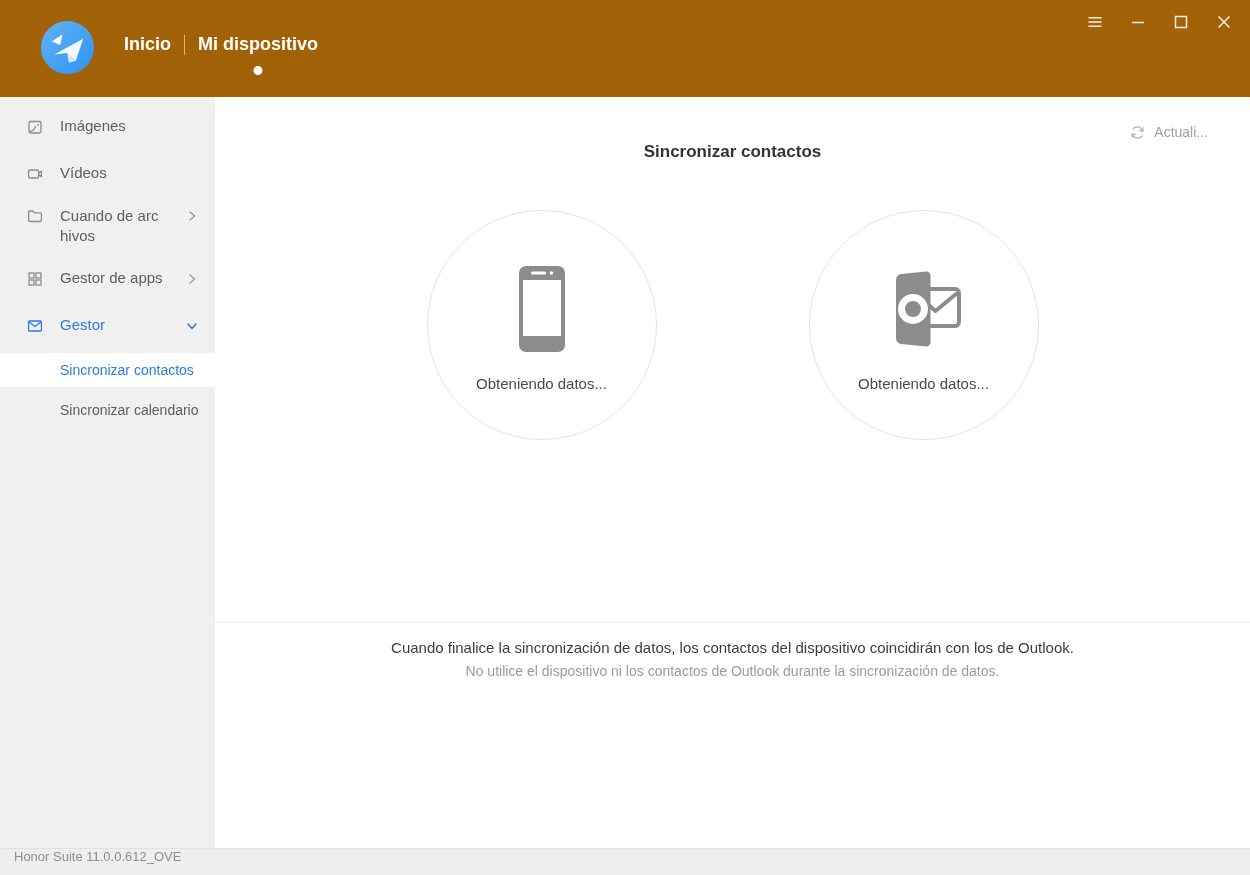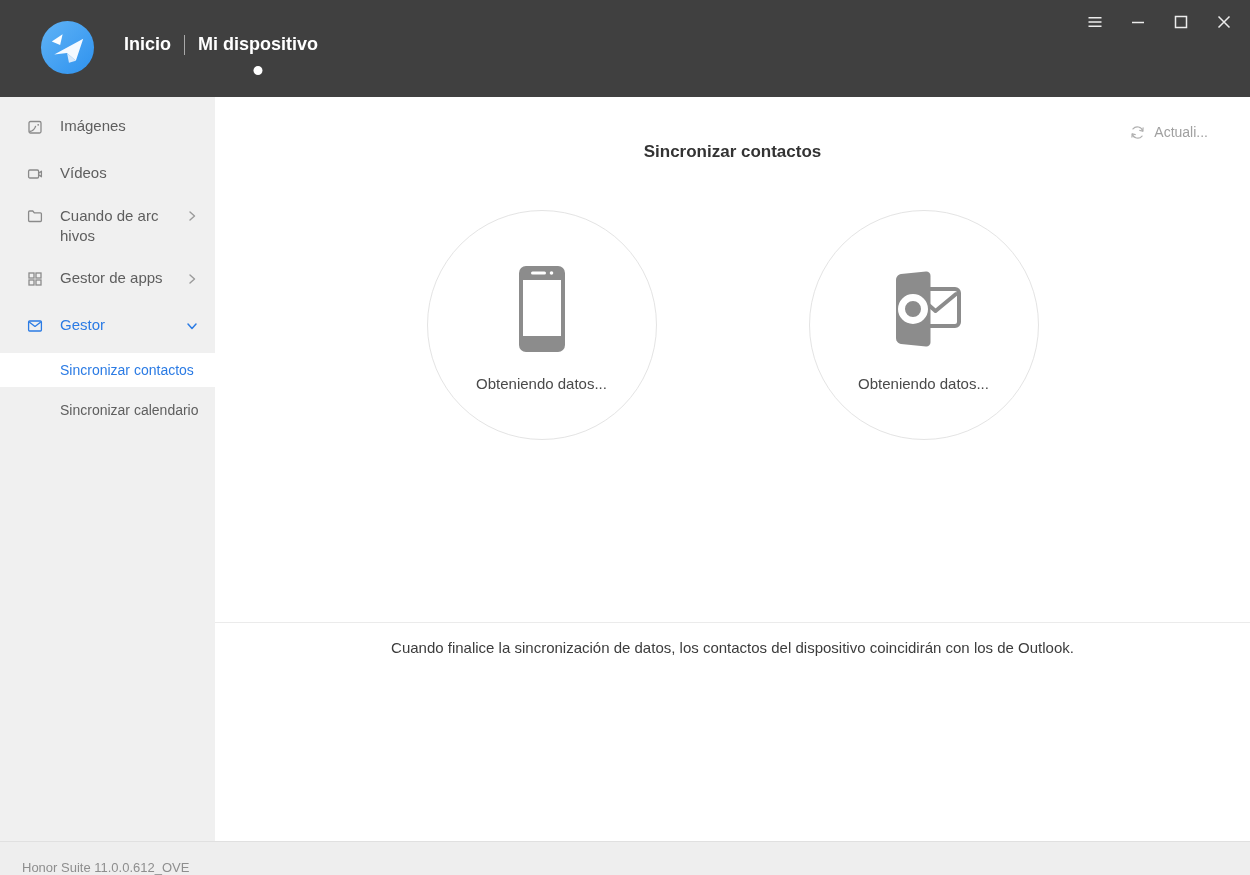--- a/index.html
+++ b/index.html
@@ -1,21 +1,21 @@
 <!DOCTYPE html>
 <html><head>
 <meta charset="utf-8">
 <style>
   * { margin:0; padding:0; box-sizing:border-box; }
   html,body { width:1250px; height:875px; }
   body { font-family:"Liberation Sans", sans-serif; background:#fff; overflow:hidden; }
   .window { width:1250px; height:875px; display:flex; flex-direction:column; }
 
   
-  .titlebar { height:97px; background:#404040; position:relative; display:flex; align-items:center; padding-left:40px; flex-shrink:0; }
+  .titlebar { height:97px; background:#a16207; position:relative; display:flex; align-items:center; padding-left:40px; flex-shrink:0; }
   .logo { width:55px; height:55px; margin-top:-2px; flex-shrink:0; }
   .tabs { display:flex; align-items:center; margin-left:16px; margin-top:-8px; }
   .tab { color:#fff; font-size:18px; font-weight:bold; padding:0 13px; position:relative; cursor:pointer; }
   .tab-sep { width:1px; height:20px; background:rgba(255,255,255,.55); }
   .active-dot { position:absolute; left:50%; transform:translateX(-50%); top:32px; width:9px; height:9px; border-radius:50%; background:#fff; }
   .win-controls { position:absolute; top:12px; right:16px; display:flex; gap:23px; }
   .win-btn { width:20px; height:20px; display:flex; align-items:center; justify-content:center; cursor:pointer; color:#fff; opacity:.9; }
 
   
   .app-body { flex:1; display:flex; min-height:0; }
@@ -46,21 +46,21 @@
   .sync-circle { width:230px; height:230px; border:1px solid #E4E4E4; border-radius:50%; display:flex; flex-direction:column; align-items:center; justify-content:center; background:#fff; }
   .circle-icon-wrap { height:100px; display:flex; align-items:center; justify-content:center; }
   .circle-label { margin-top:16px; font-size:15px; color:#4A4A4A; }
 
   .sync-info { margin-top:182px; border-top:1px solid #EBEBEB; text-align:center; padding-top:16px; }
   .info-line1 { font-size:15px; color:#3C3C3C; }
   .info-line2 { font-size:14px; color:#9B9B9B; margin-top:7px; }
   .sync-btn { margin-top:68px; width:172px; height:40px; border:1px solid #E3E3E8; border-radius:4px; background:#fff; color:#ADADB5; font-weight:bold; font-size:14px; font-family:"Liberation Sans",sans-serif; cursor:default; }
 
   
-  .footer { height:34px; background:#EEEEEE; border-top:1px solid #E0E0E0; display:flex; align-items:flex-end; padding-left:22px; color:#8E8E8E; font-size:13px; flex-shrink:0; }
+  .footer { height:27px; background:#EEEEEE; border-top:1px solid #E0E0E0; display:flex; align-items:flex-start; padding-left:14px; color:#8E8E8E; font-size:13px; flex-shrink:0; }
 
   svg { display:block; }
 </style>
 </head>
 <body>
 
 <div class="window">
 
   <header class="titlebar">
     <div class="logo">
@@ -234,20 +234,21 @@
               <circle cx="31" cy="39" r="11.5" fill="none" stroke="#FFFFFF" stroke-width="7"></circle>
             </svg>
           </div>
           <div class="circle-label">Obteniendo datos...</div>
         </div>
 
       </div>
 
       <div class="sync-info">
         <div class="info-line1">Cuando finalice la sincronización de datos, los contactos del dispositivo coincidirán con los de Outlook.</div>
+        <div class="info-line2">No utilice el dispositivo ni los contactos de Outlook durante la sincronización de datos.</div>
       </div>
 
     </main>
   </div>
 
   <footer class="footer">
     <span>Honor Suite 11.0.0.612_OVE</span>
   </footer>
 
 </div>

